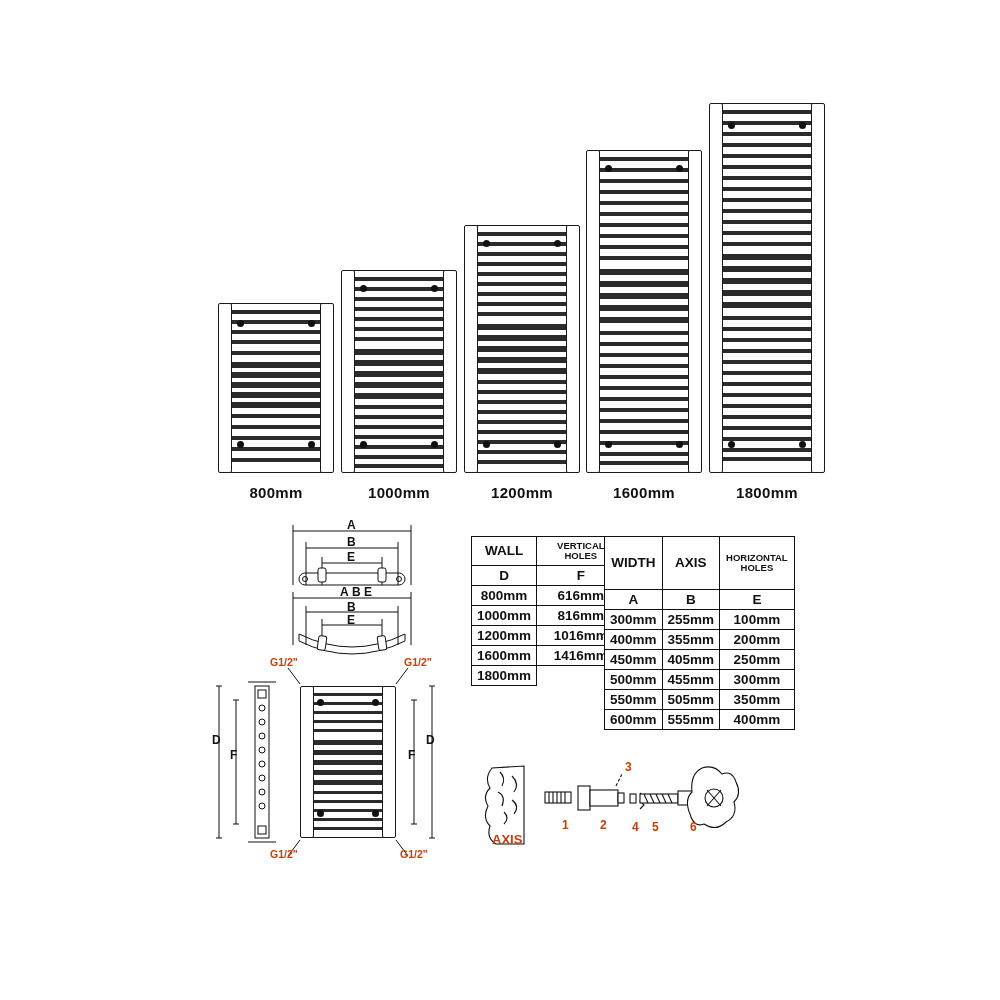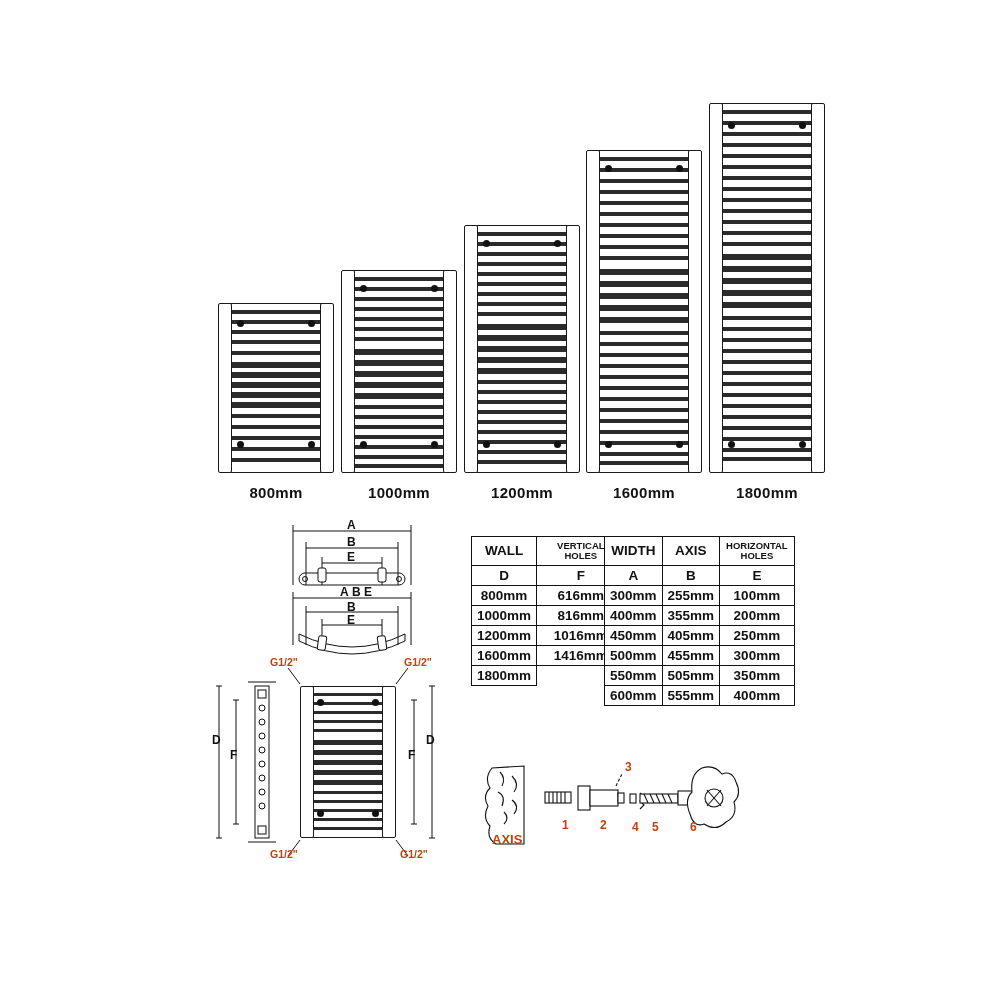--- a/index.html
+++ b/index.html
@@ -292,21 +292,21 @@
       <td style="border:none;"></td>
     </tr>
   </tbody>
     </table>
 
   <table style="left:604px;top:536px;">
     <tbody>
         <tr>
       <th style="padding:6px 2px;">WIDTH</th>
       <th style="padding:6px 10px;">AXIS</th>
-      <th class="t-small" style="padding:4px 6px;">HORIZONTAL<br>HOLES</th>
+      <th class="t-small" style="padding:16px 6px;">HORIZONTAL<br>HOLES</th>
     </tr>
     <tr>
       <th>A</th>
       <th>B</th>
       <th>E</th>
     </tr>
     <tr>
       <td>300mm</td>
       <td>255mm</td>
       <td>100mm</td>

